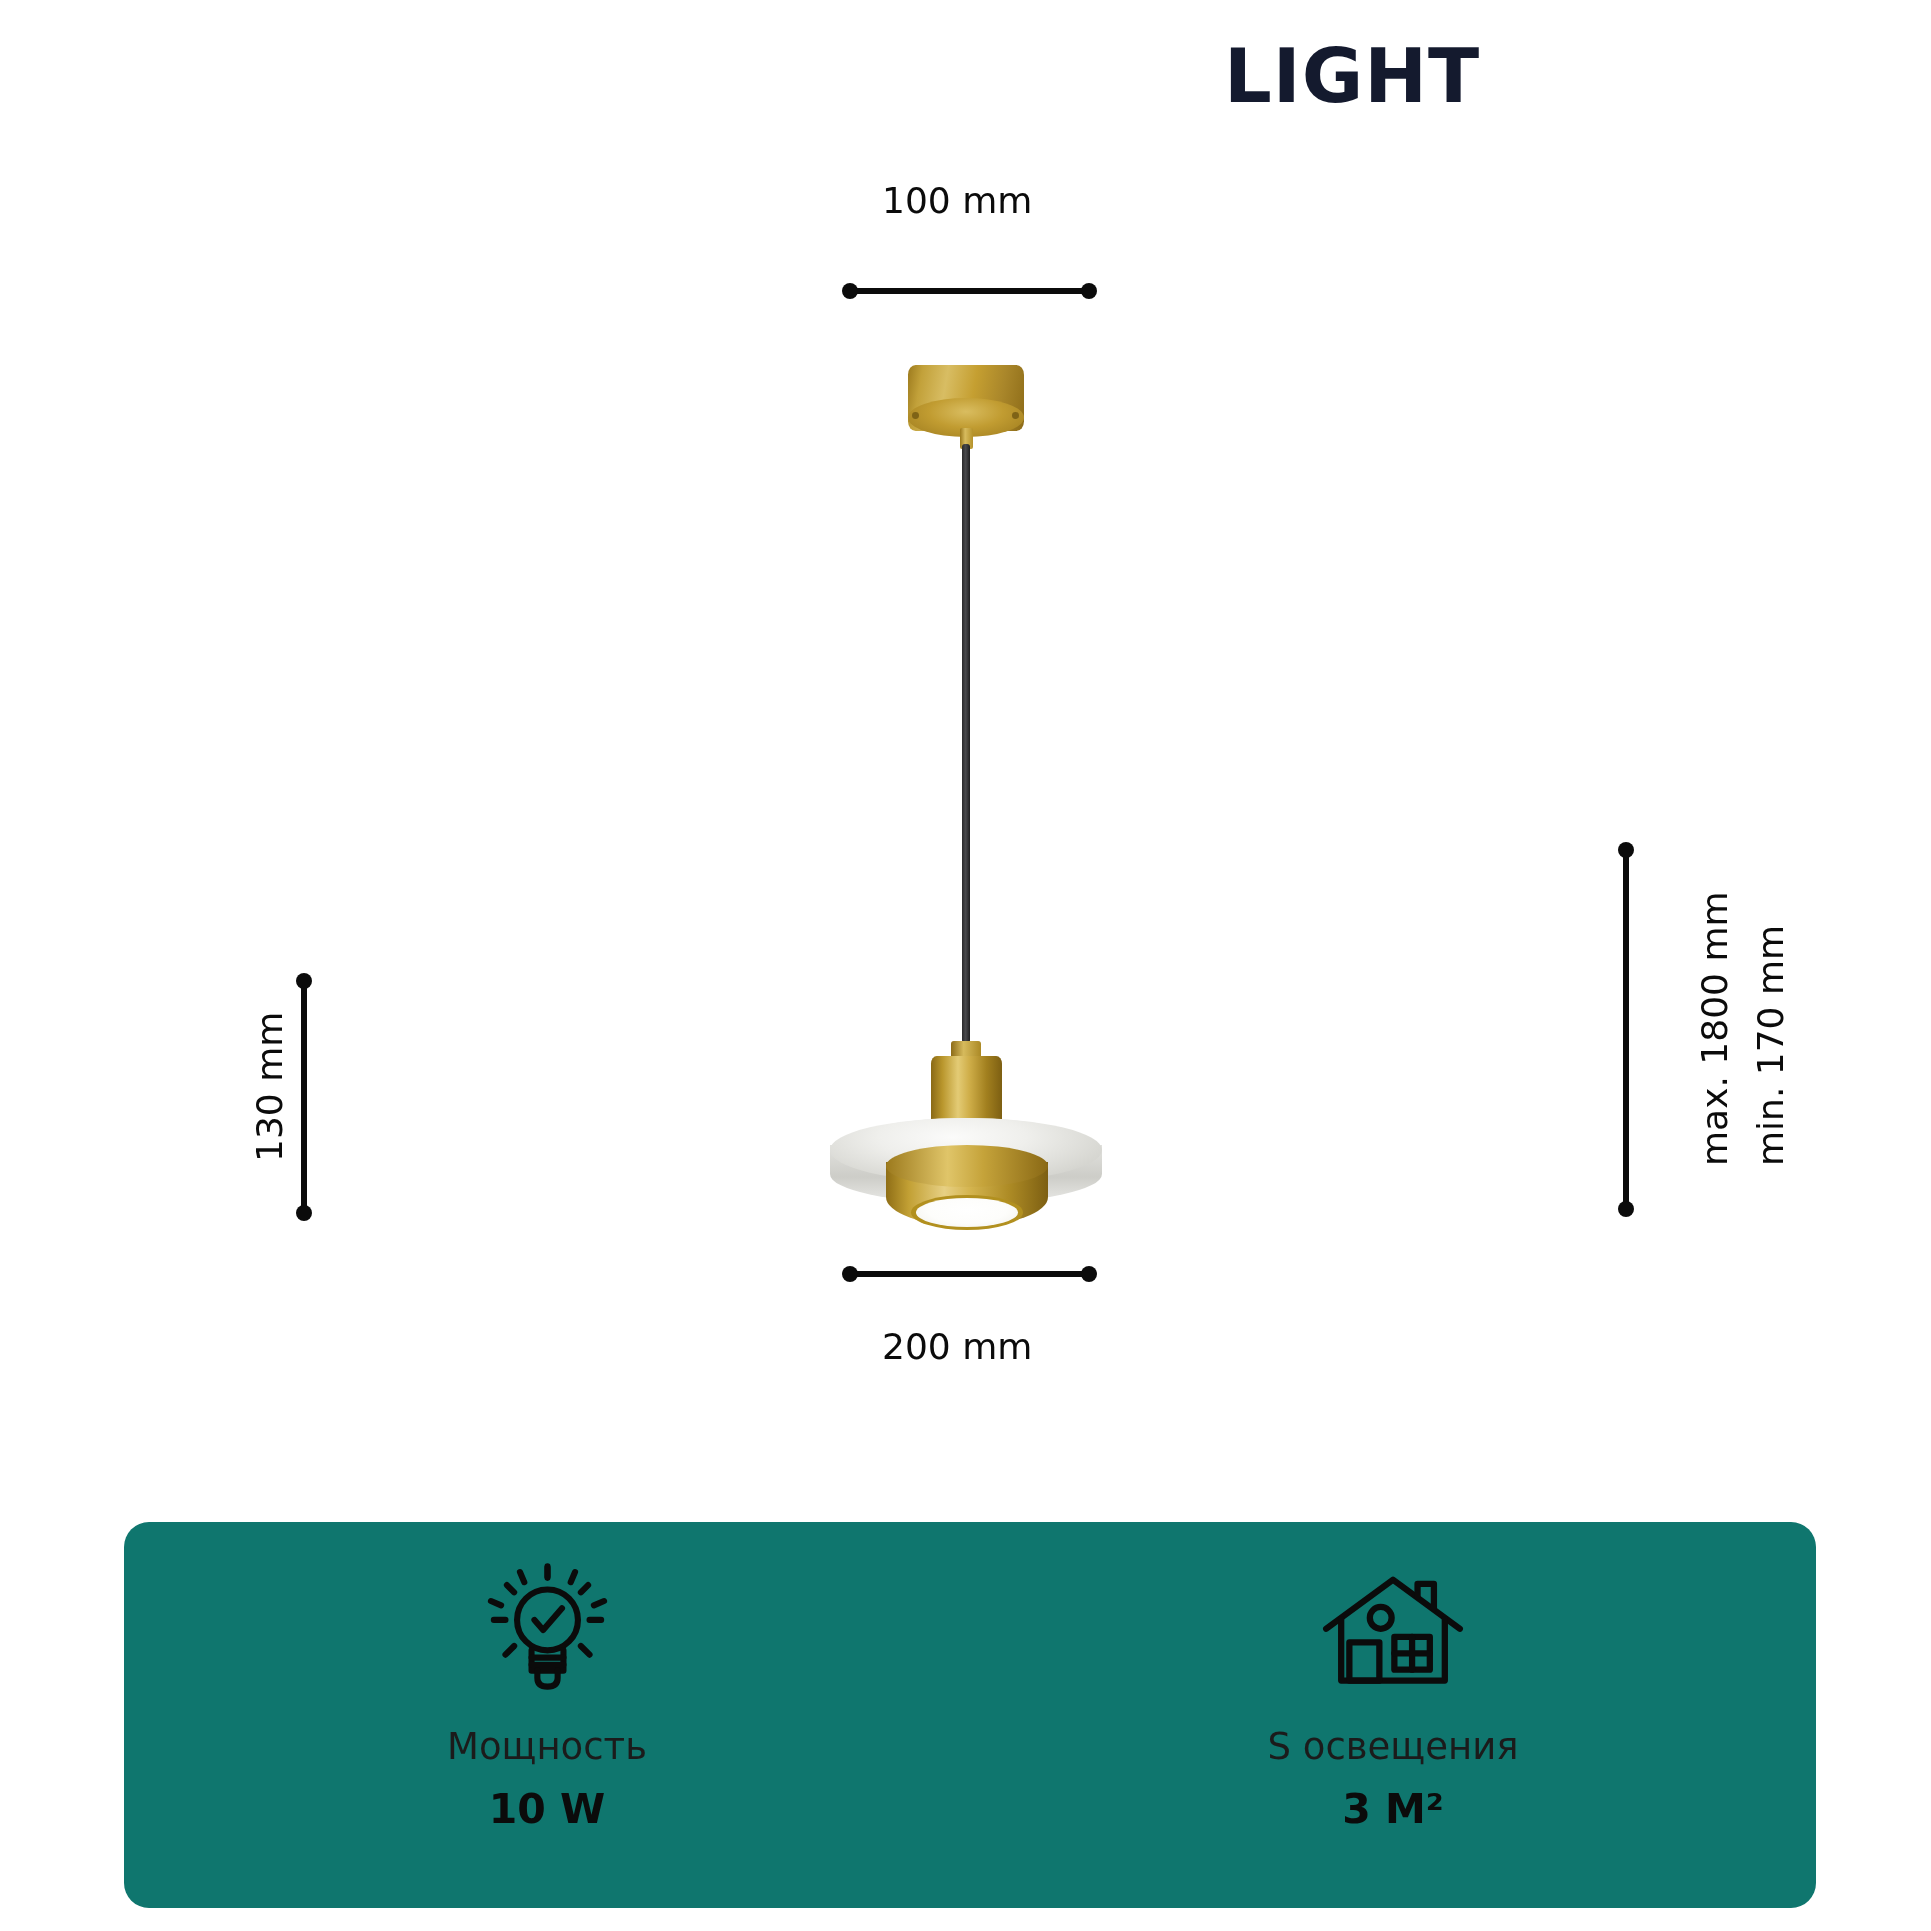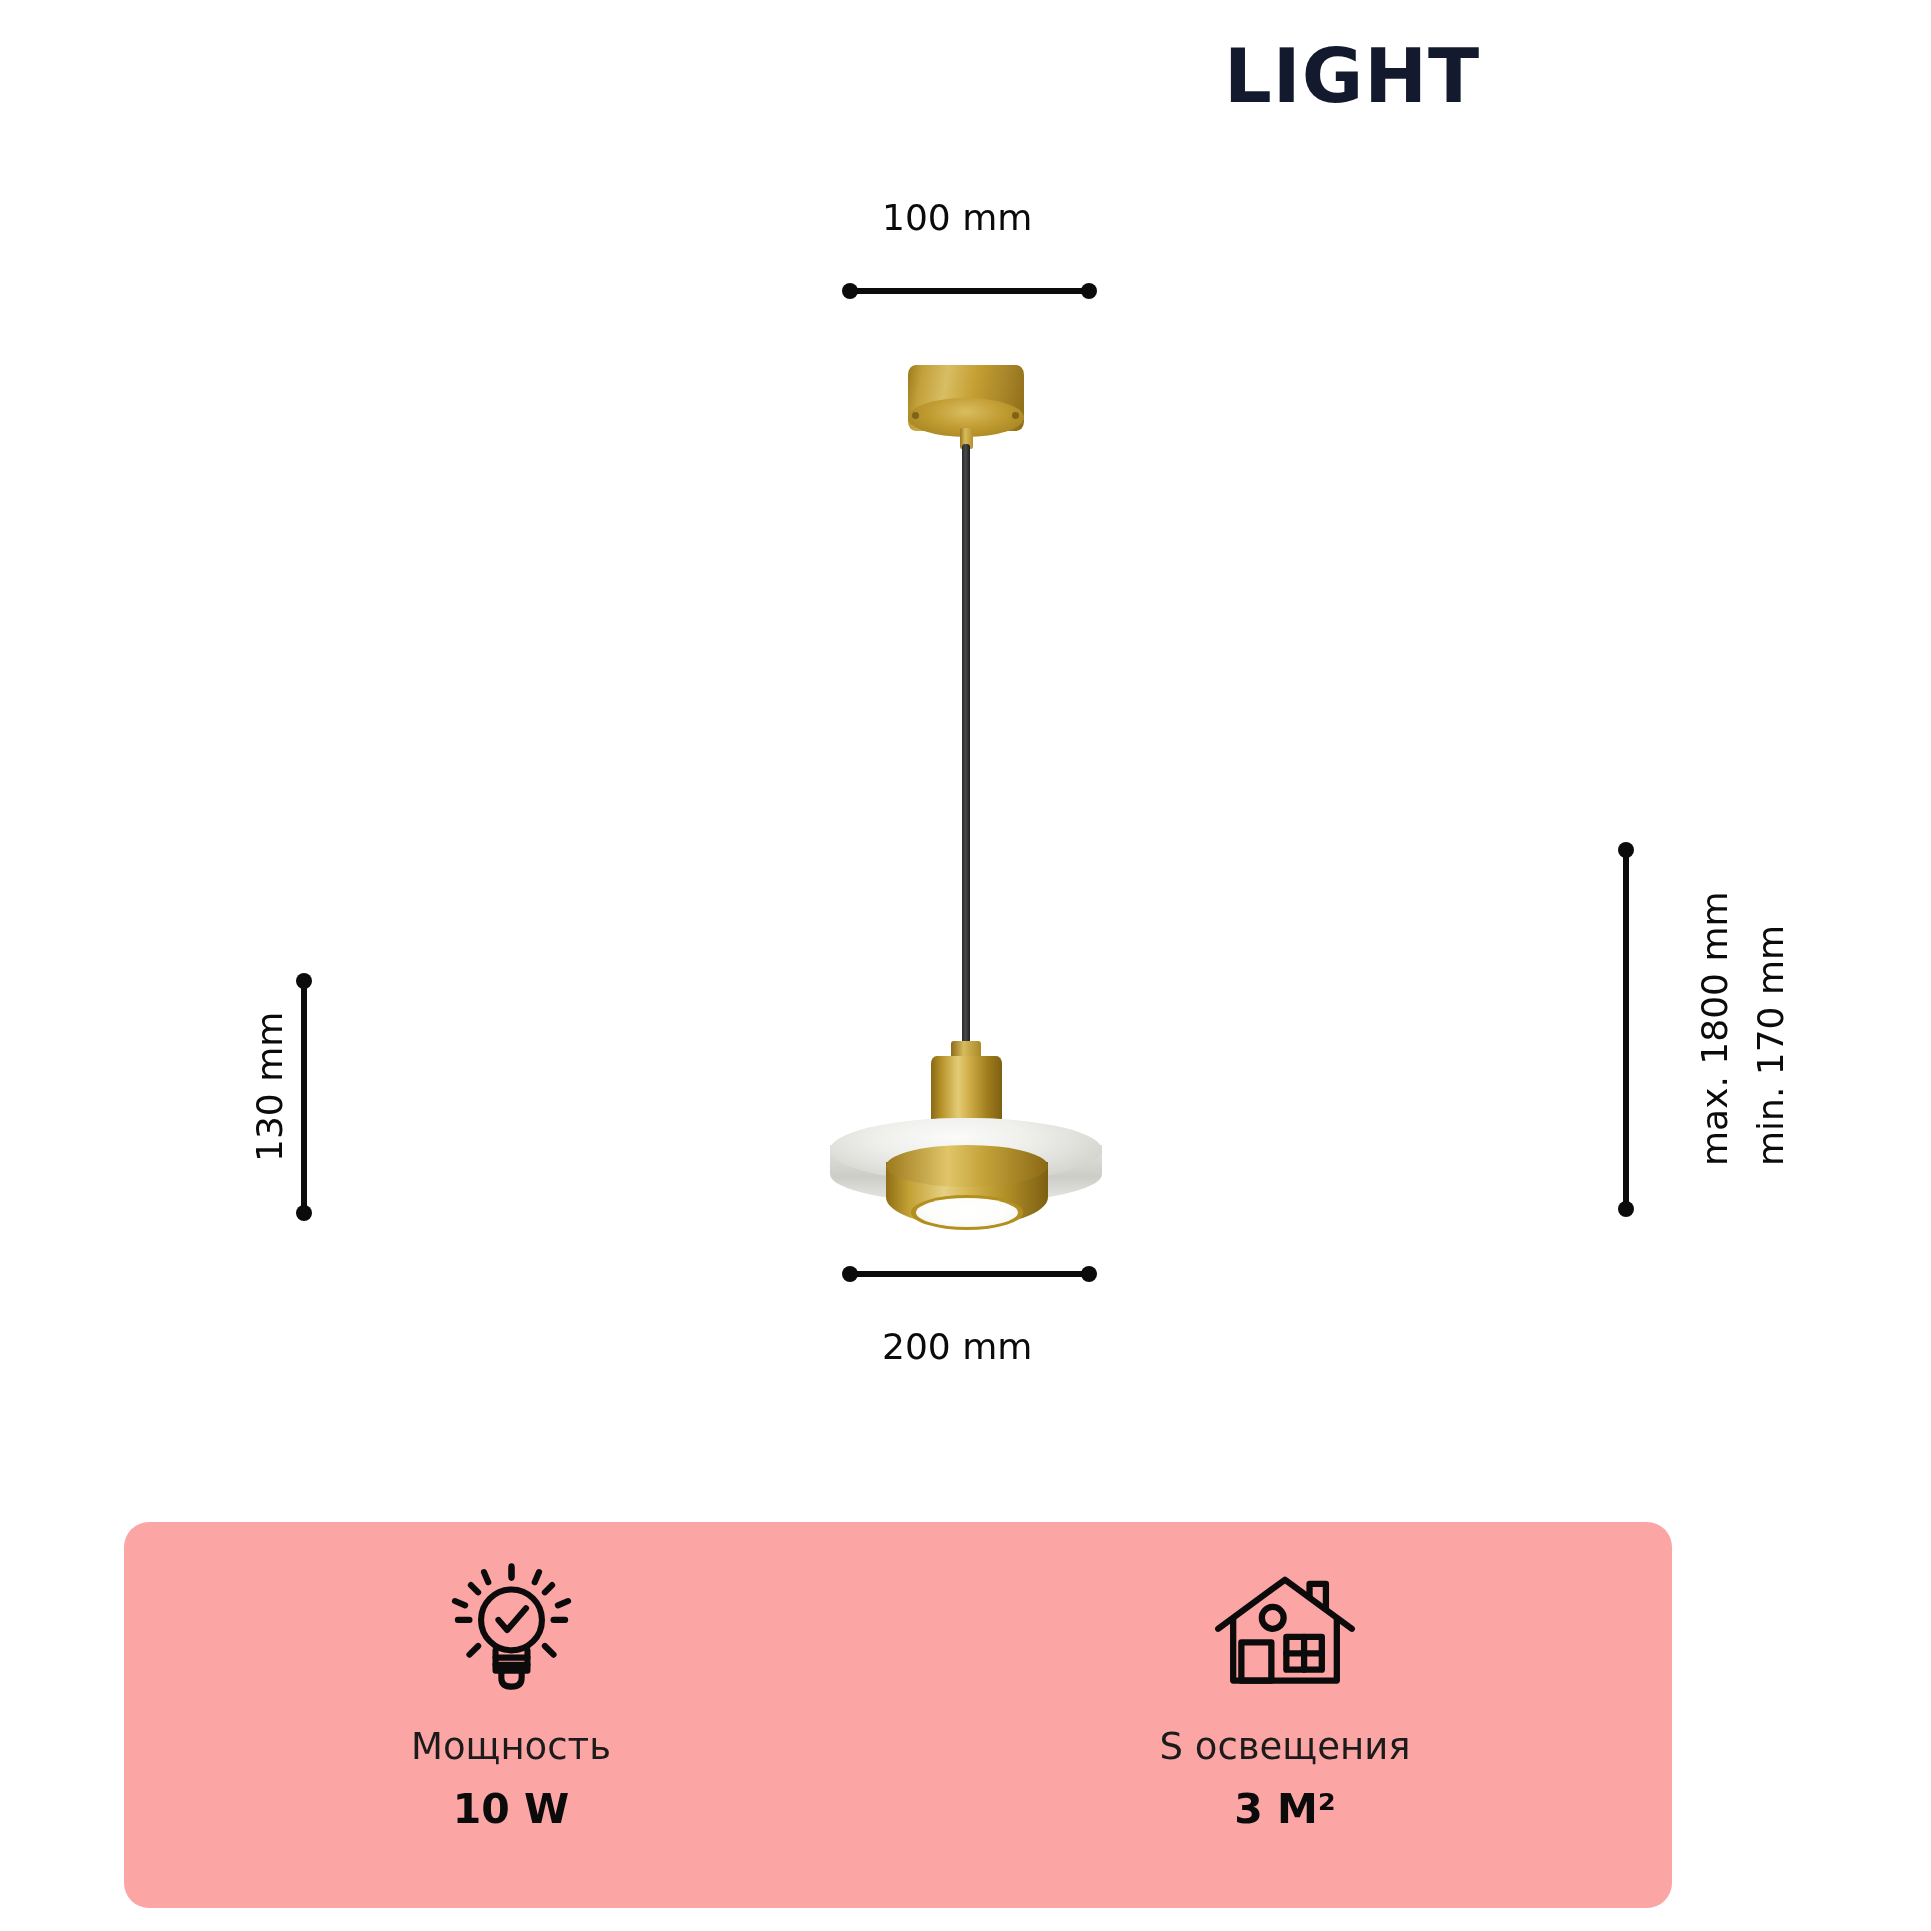--- a/index.html
+++ b/index.html
@@ -109,22 +109,22 @@
   }
   .diffuser {
     position: absolute; left: 916px; top: 1198px;
     width: 102px; height: 29px; border-radius: 50%;
     background: radial-gradient(ellipse at 50% 40%, #ffffff 0%, #fdfdfb 55%, #f0efe9 100%);
   }
 
   
   .spec-panel {
     position: absolute; left: 124px; top: 1522px;
-    width: 1548px; height: 386px;
-    background: #fca5a5; border-radius: 25px;
+    width: 1692px; height: 386px;
+    background: #0f766e; border-radius: 25px;
     display: flex;
   }
   .spec-col {
     flex: 1 1 0; display: flex; flex-direction: column;
     align-items: center; justify-content: flex-start; padding-top: 37px;
   }
   .spec-icon { height: 145px; display: flex; align-items: center; justify-content: center; }
   .spec-title {
     margin-top: 21px; font-size: 37px; font-weight: 400; color: #1b1b1b;
     font-family: "DejaVu Sans", "Liberation Sans", sans-serif; text-align: center;
@@ -136,21 +136,21 @@
 </style>
 </head>
 <body>
 
 <div id="page">
 
   <div class="logo">
     <span class="logo-word">LIGHT</span>
   </div>
 
-  <div class="dim-label" style="left:882px; top:197px;">100 mm</div>
+  <div class="dim-label" style="left:882px; top:180px;">100 mm</div>
   <div class="hline" style="left:850px; top:288px; width:239px;"></div>
   <div class="dot" style="left:842px; top:283px;"></div>
   <div class="dot" style="left:1081px; top:283px;"></div>
 
   <div class="dim-label vert" style="left:249px; top:1162px;">130 mm</div>
   <div class="vline" style="left:301px; top:980px; height:232px;"></div>
   <div class="dot" style="left:296px; top:973px;"></div>
   <div class="dot" style="left:296px; top:1205px;"></div>
 
   <div class="hline" style="left:850px; top:1271px; width:239px;"></div>

